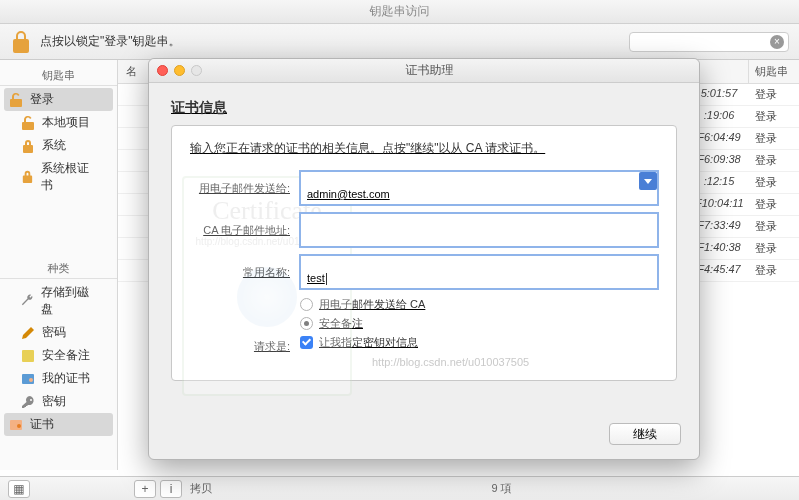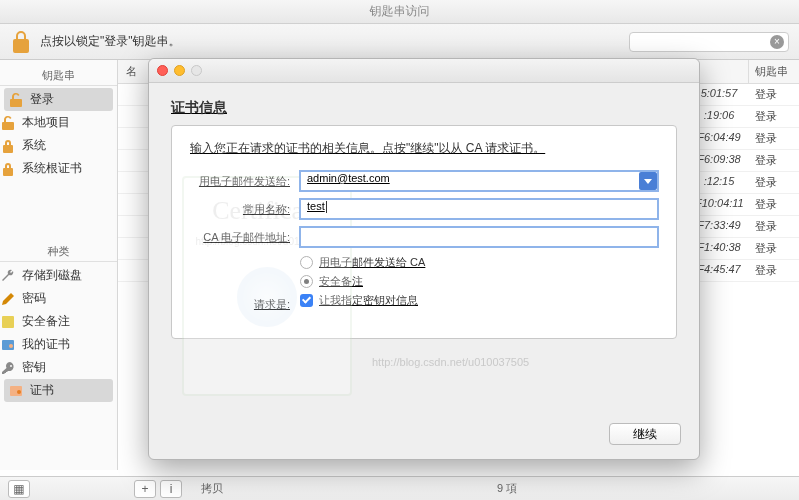--- a/index.html
+++ b/index.html
@@ -8,21 +8,21 @@
 .titlebar { height: 24px; background: linear-gradient(#f6f6f6,#e8e8e8); border-bottom: 1px solid #d0d0d0; text-align: center; line-height: 22px; color: #888; font-size: 12px; }
 .toolbar { height: 36px; background: linear-gradient(#f6f6f6,#ececec); border-bottom: 1px solid #ccc; display: flex; align-items: center; padding: 0 10px; }
 .lock-big { width: 22px; height: 26px; margin-right: 8px; }
 .toolbar-text { flex: 1; color: #333; font-size: 12px; }
 .search { width: 160px; height: 20px; border: 1px solid #ccc; border-radius: 4px; background: #fff; position: relative; }
 .search .clear { position: absolute; right: 4px; top: 2px; width: 14px; height: 14px; border-radius: 50%; background: #999; color: #fff; font-size: 10px; text-align: center; line-height: 14px; }
 
 .main { display: flex; height: 410px; }
 .sidebar { width: 118px; border-right: 1px solid #d8d8d8; background: #fafafa; padding-top: 4px; }
 .sb-header { font-size: 11px; color: #666; padding: 4px 10px 2px; text-align: center; border-bottom: 1px solid #e0e0e0; margin-bottom: 2px; }
-.sb-item { display: flex; align-items: center; padding: 3px 0; gap: 6px; color: #333; }
+.sb-item { display: flex; align-items: center; padding: 3px 20px; gap: 6px; color: #333; }
 .sb-item.sel { background: #d8d8d8; border-radius: 3px; margin: 0 4px; padding: 3px 4px; }
 .sb-ico { width: 16px; height: 16px; display: inline-block; }
 
 .content { flex: 1; position: relative; background: #fff; }
 .tbl-header { display: flex; border-bottom: 1px solid #ddd; background: #f6f6f6; font-size: 11px; color: #555; }
 .tbl-header .col-name { flex: 1; padding: 4px 8px; border-right: 1px solid #ddd; }
 .tbl-header .col-misc { width: 60px; padding: 4px 6px; border-right: 1px solid #ddd; text-align: right; }
 .tbl-header .col-chain { width: 50px; padding: 4px 6px; }
 .row { display: flex; font-size: 11px; color: #444; border-bottom: 1px solid #f0f0f0; }
 .row .c1 { flex: 1; padding: 3px 8px; }
@@ -39,21 +39,21 @@
 .tl-red { background: #ff5f57; border: 1px solid #e14138; }
 .tl-yel { background: #ffbd2e; border: 1px solid #dfa123; }
 .tl-grn { background: #e6e6e6; border: 1px solid #c8c8c8; }
 .modal-title { flex: 1; text-align: center; font-size: 12px; color: #555; margin-left: -40px; }
 .modal-body { padding: 16px 22px; text-decoration: underline; }
 .mh { font-size: 14px; font-weight: 600; margin-bottom: 8px; color: #333; }
 .panel { border: 1px solid #c8c8c8; border-radius: 4px; background: #fff; padding: 14px 18px 18px; position: relative; }
 .panel-intro { font-size: 12px; color: #333; margin-bottom: 14px; }
 .frow { display: flex; align-items: center; margin-bottom: 8px; }
 .flabel { width: 110px; text-align: right; font-size: 11px; color: #333; padding-right: 10px; }
-.finput { flex: 1; height: 20px; border: 1px solid #9ab8e6; background: #fff; padding: 0 6px; font-size: 11px; outline: 2px solid #8fb4ea; outline-offset: -1px; position: relative; }
+.finput { flex: 1; height: 20px; border: 1px solid #9ab8e6; background: #fff; padding: 16px 6px; font-size: 11px; outline: 2px solid #8fb4ea; outline-offset: -1px; position: relative; }
 .finput.combo { padding-right: 20px; }
 .combo-arrow { position: absolute; right: 0; top: 0; width: 18px; height: 18px; background: #4a7fd6; border-radius: 2px; }
 .combo-arrow:after { content: ""; position: absolute; left: 5px; top: 7px; border-left: 4px solid transparent; border-right: 4px solid transparent; border-top: 5px solid #fff; }
 .radio, .chk { width: 13px; height: 13px; margin-right: 6px; vertical-align: middle; }
 .radio { border: 1px solid #999; border-radius: 50%; display: inline-block; background: #fff; }
 .radio.on:after { content: ""; display: block; width: 5px; height: 5px; background: #555; border-radius: 50%; margin: 3px; }
 .chk { display: inline-block; border-radius: 3px; background: #3b82f6; position: relative; }
 .chk:after { content: ""; position: absolute; left: 4px; top: 1px; width: 3px; height: 6px; border: solid #fff; border-width: 0 2px 2px 0; transform: rotate(45deg); }
 .opt { font-size: 11px; color: #333; display: flex; align-items: center; margin-bottom: 4px; }
 .cert-bg { position: absolute; left: 10px; top: 50px; width: 180px; height: 230px; opacity: .25; pointer-events: none; }
@@ -225,29 +225,30 @@
         <div class="c3">登录</div>
       </div>
   </div>
 </div>
 
 <div class="footer">
   <div class="fbtn">▦</div>
   <div style="width:100px"></div>
   <div class="fbtn">+</div>
   <div class="fbtn">i</div>
-  <span style="margin-left:15px">拷贝</span>
+  <span style="margin-left:4px">拷贝</span>
   <div class="footer-center">9 項</div>
 </div>
 
 <div class="modal">
   <div class="modal-tb">
     <span class="tlight tl-red"></span>
     <span class="tlight tl-yel"></span>
     <span class="tlight tl-grn"></span>
+    <span class="modal-title">证书助理</span>
   </div>
   <div class="modal-body">
     <div class="mh">证书信息</div>
     <div class="panel">
 
       <div class="cert-bg">
         <div class="cert-card">
           <div class="cert-script">Certificate</div>
           <div class="cert-url">http://blog.csdn.net/u010037505</div>
           <div class="seal"></div>
@@ -257,26 +258,26 @@
       <div class="panel-intro">输入您正在请求的证书的相关信息。点按"继续"以从 CA 请求证书。</div>
 
       <div class="frow">
         <div class="flabel">用电子邮件发送给:</div>
         <div class="finput combo">
           <span>admin@test.com</span>
           <span class="combo-arrow"></span>
         </div>
       </div>
       <div class="frow">
+        <div class="flabel">CA 电子邮件地址:</div>
+        <div class="finput"><span></span></div>
+      </div>
+      <div class="frow">
         <div class="flabel">常用名称:</div>
         <div class="finput"><span>test</span><span style="border-left:1px solid #333;height:12px;display:inline-block;margin-left:1px;vertical-align:middle"></span></div>
-      </div>
-      <div class="frow">
-        <div class="flabel">CA 电子邮件地址:</div>
-        <div class="finput"><span></span></div>
       </div>
       <div class="frow" style="align-items:flex-end">
         <div class="flabel">请求是:</div>
         <div style="flex:1">
           <div class="opt">
               <span class="radio"></span>
               <span>用电子邮件发送给 CA</span>
             </div>
           <div class="opt">
               <span class="radio on"></span>

